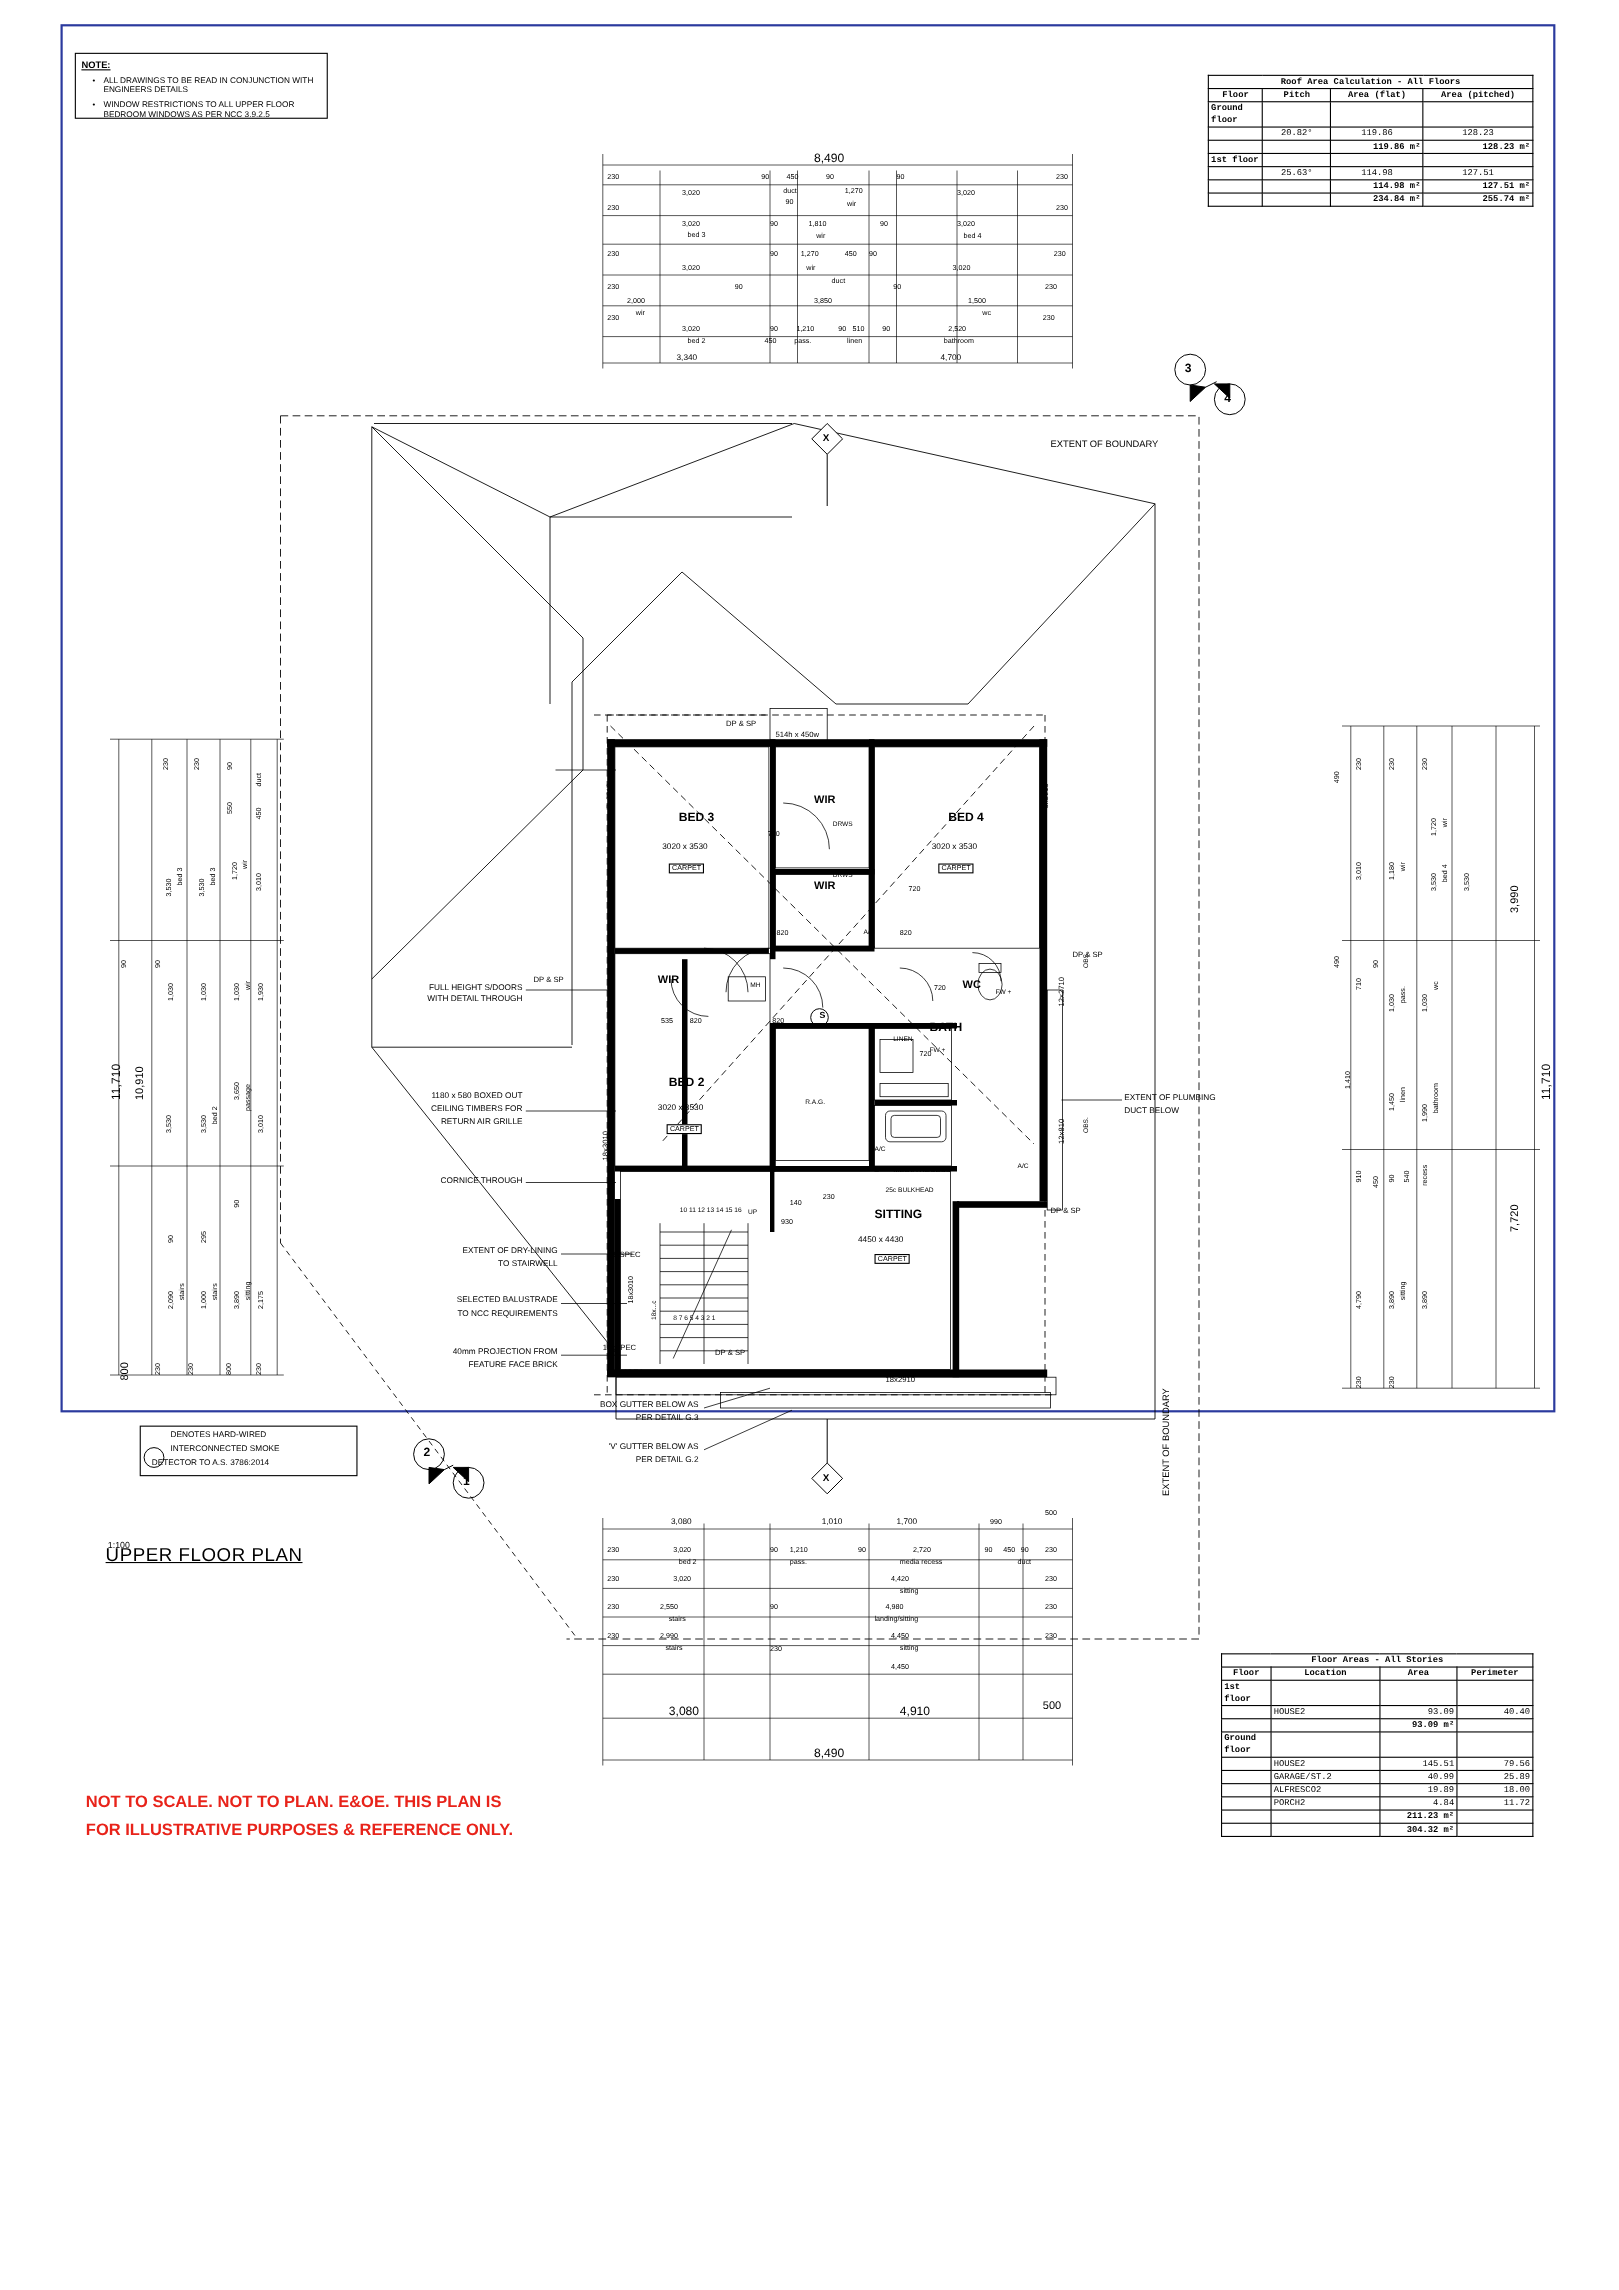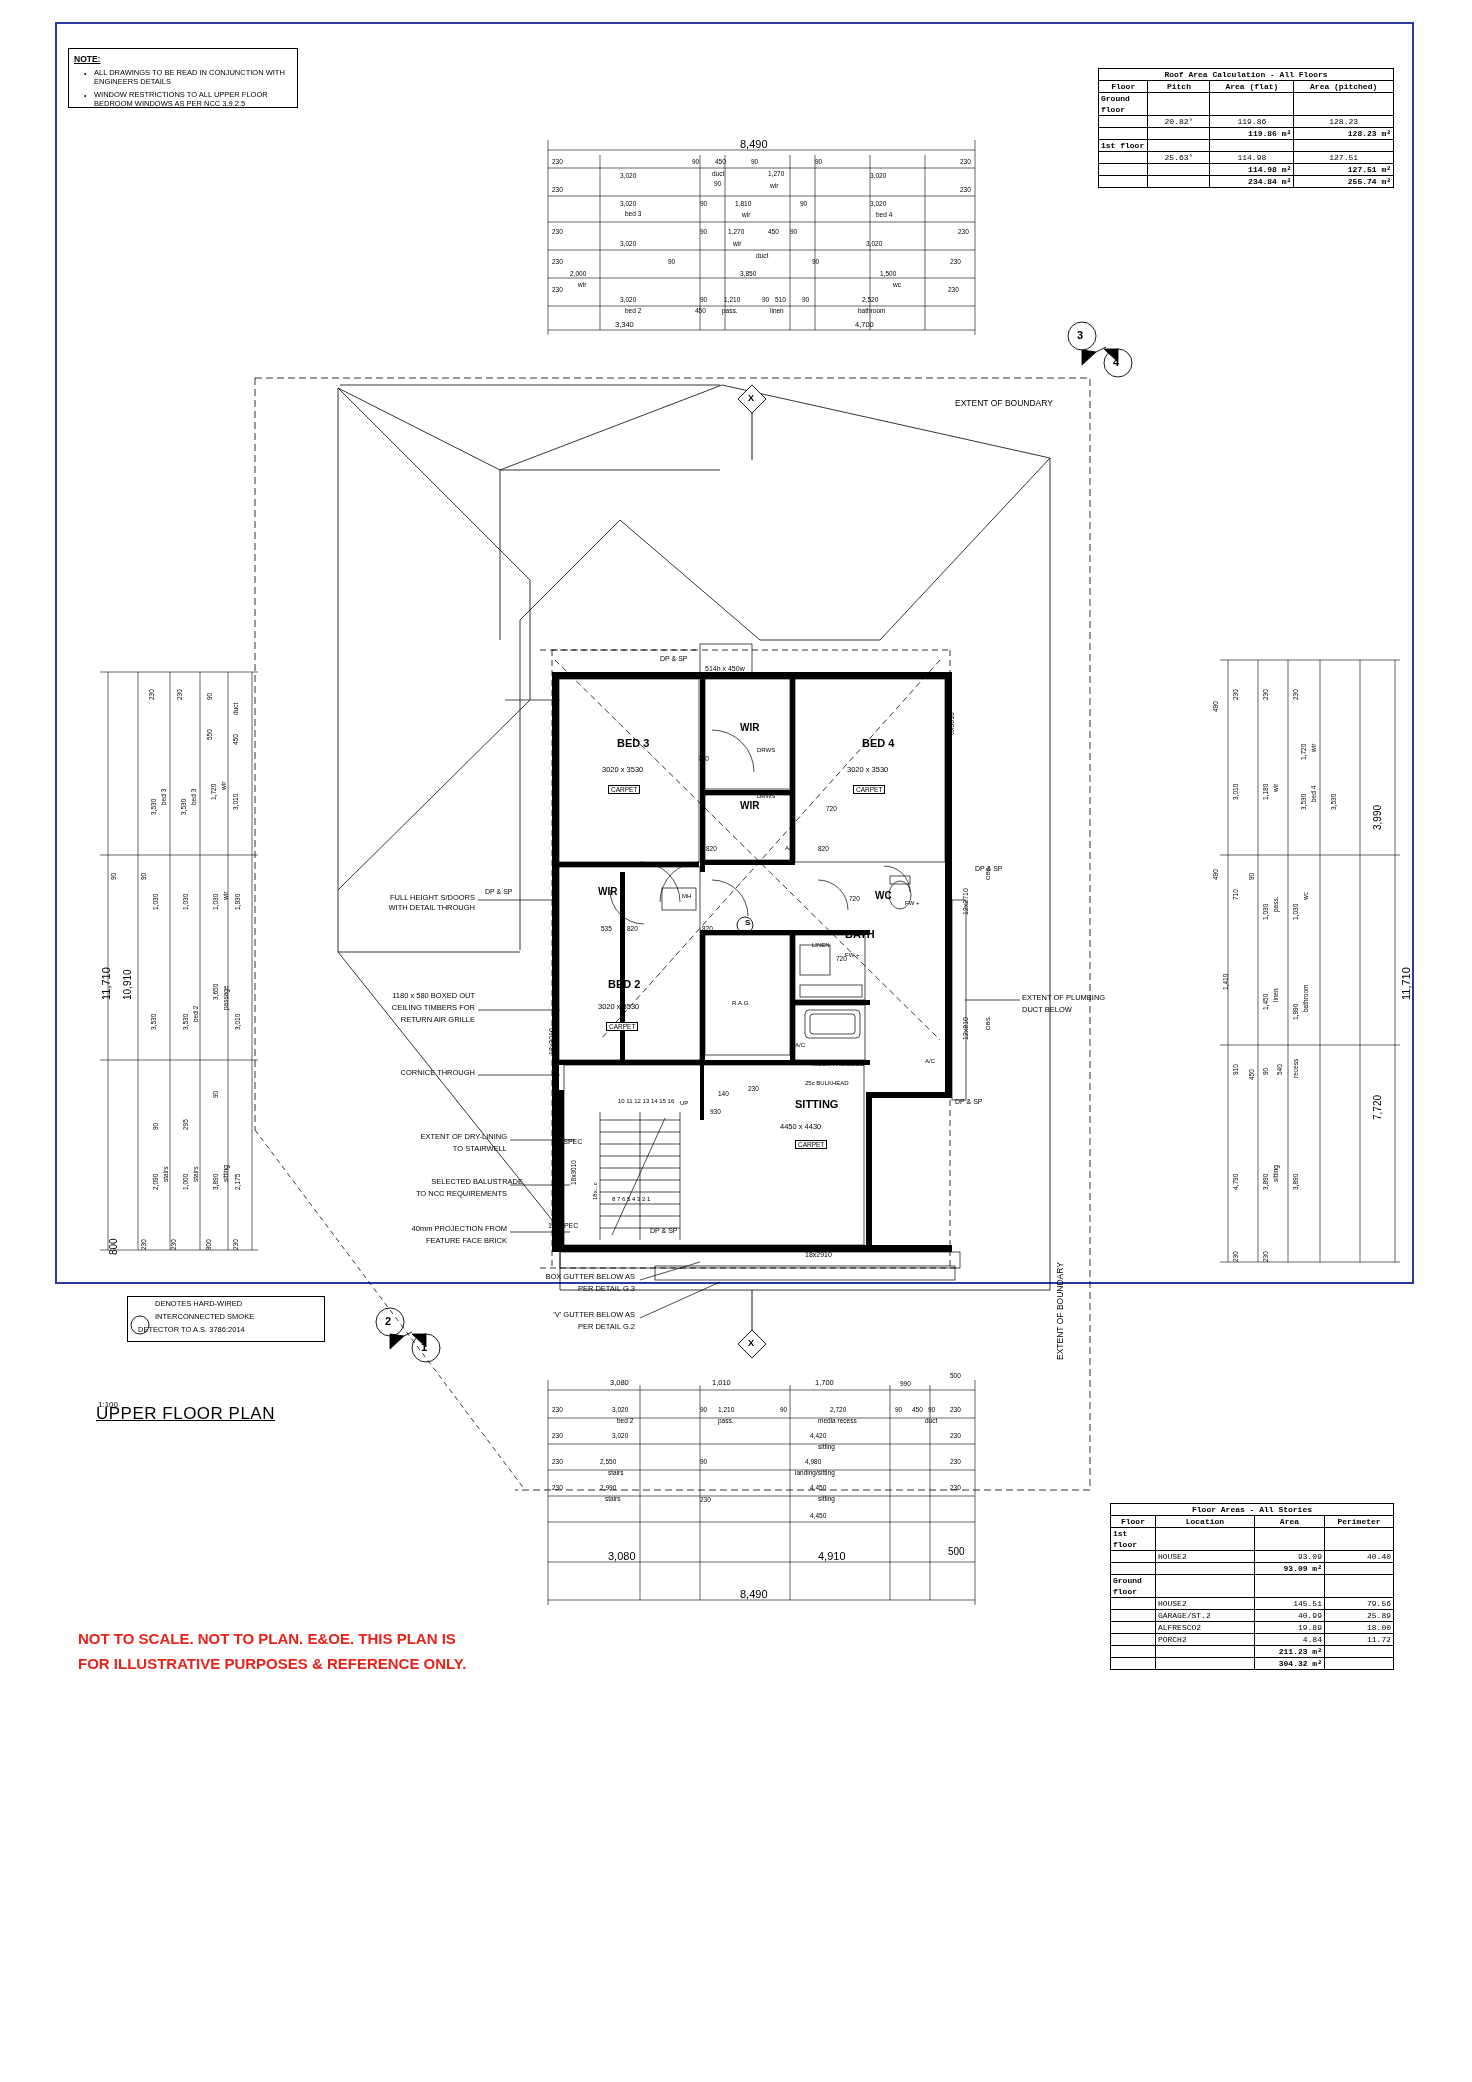--- a/index.html
+++ b/index.html
@@ -455,21 +455,21 @@
   <div class="txt tiny rot" style="left:1056px;top:1360px;transform:rotate(-90deg);font-size:8.5px;">EXTENT OF BOUNDARY</div>
 
   <div class="callout" style="left:265px;top:893px;width:210px;">FULL HEIGHT S/DOORS</div>
   <div class="callout" style="left:265px;top:903px;width:210px;">WITH DETAIL THROUGH</div>
   <div class="callout" style="left:250px;top:991px;width:225px;">1180 x 580 BOXED OUT</div>
   <div class="callout" style="left:250px;top:1003px;width:225px;">CEILING TIMBERS FOR</div>
   <div class="callout" style="left:250px;top:1015px;width:225px;">RETURN AIR GRILLE</div>
   <div class="callout" style="left:265px;top:1068px;width:210px;">CORNICE THROUGH</div>
   <div class="callout" style="left:285px;top:1132px;width:222px;">EXTENT OF DRY-LINING</div>
   <div class="callout" style="left:285px;top:1144px;width:222px;">TO STAIRWELL</div>
-  <div class="callout" style="left:301px;top:1177px;width:222px;">SELECTED BALUSTRADE</div>
+  <div class="callout" style="left:285px;top:1177px;width:222px;">SELECTED BALUSTRADE</div>
   <div class="callout" style="left:285px;top:1189px;width:222px;">TO NCC REQUIREMENTS</div>
   <div class="callout" style="left:285px;top:1224px;width:222px;">40mm PROJECTION FROM</div>
   <div class="callout" style="left:285px;top:1236px;width:222px;">FEATURE FACE BRICK</div>
   <div class="callout" style="left:420px;top:1272px;width:215px;">BOX GUTTER BELOW AS</div>
   <div class="callout" style="left:420px;top:1284px;width:215px;">PER DETAIL G.3</div>
   <div class="callout" style="left:420px;top:1310px;width:215px;">'V' GUTTER BELOW AS</div>
   <div class="callout" style="left:420px;top:1322px;width:215px;">PER DETAIL G.2</div>
   <div class="calloutL" style="left:1022px;top:993px;">EXTENT OF PLUMBING</div>
   <div class="calloutL" style="left:1022px;top:1005px;">DUCT BELOW</div>
 
@@ -531,21 +531,21 @@
   <div class="dim2" style="left:770px;top:307px;">linen</div>
   <div class="dim2" style="left:802px;top:296px;">90</div>
   <div class="dim2" style="left:862px;top:296px;">2,520</div>
   <div class="dim2" style="left:858px;top:307px;">bathroom</div>
   <div class="dim2" style="left:948px;top:286px;">230</div>
 
   <div class="dim" style="left:615px;top:320px;">3,340</div>
   <div class="dim" style="left:855px;top:320px;">4,700</div>
 
   <div class="dim" style="left:610px;top:1378px;">3,080</div>
-  <div class="dim" style="left:712px;top:1378px;">1,010</div>
+  <div class="dim" style="left:747px;top:1378px;">1,010</div>
   <div class="dim" style="left:815px;top:1378px;">1,700</div>
   <div class="dim2" style="left:900px;top:1380px;">990</div>
   <div class="dim2" style="left:950px;top:1372px;">500</div>
 
   <div class="dim2" style="left:552px;top:1406px;">230</div>
   <div class="dim2" style="left:612px;top:1406px;">3,020</div>
   <div class="dim2" style="left:617px;top:1417px;">bed 2</div>
   <div class="dim2" style="left:700px;top:1406px;">90</div>
   <div class="dim2" style="left:718px;top:1406px;">1,210</div>
   <div class="dim2" style="left:718px;top:1417px;">pass.</div>

